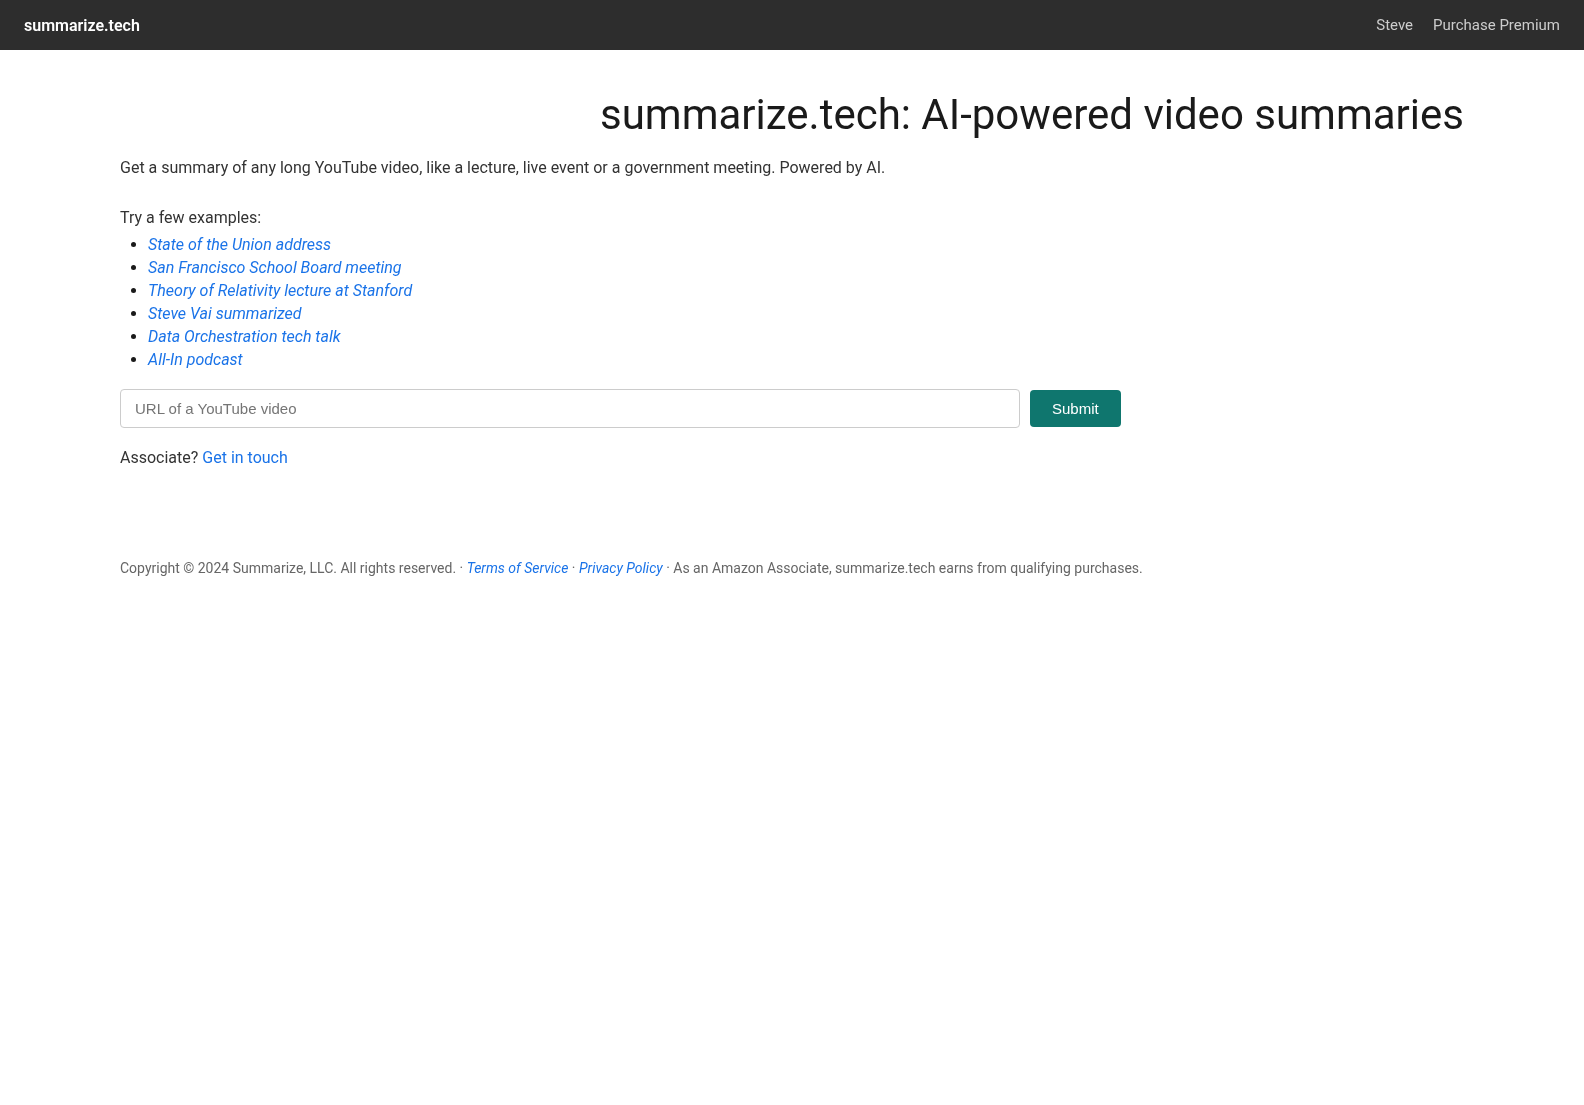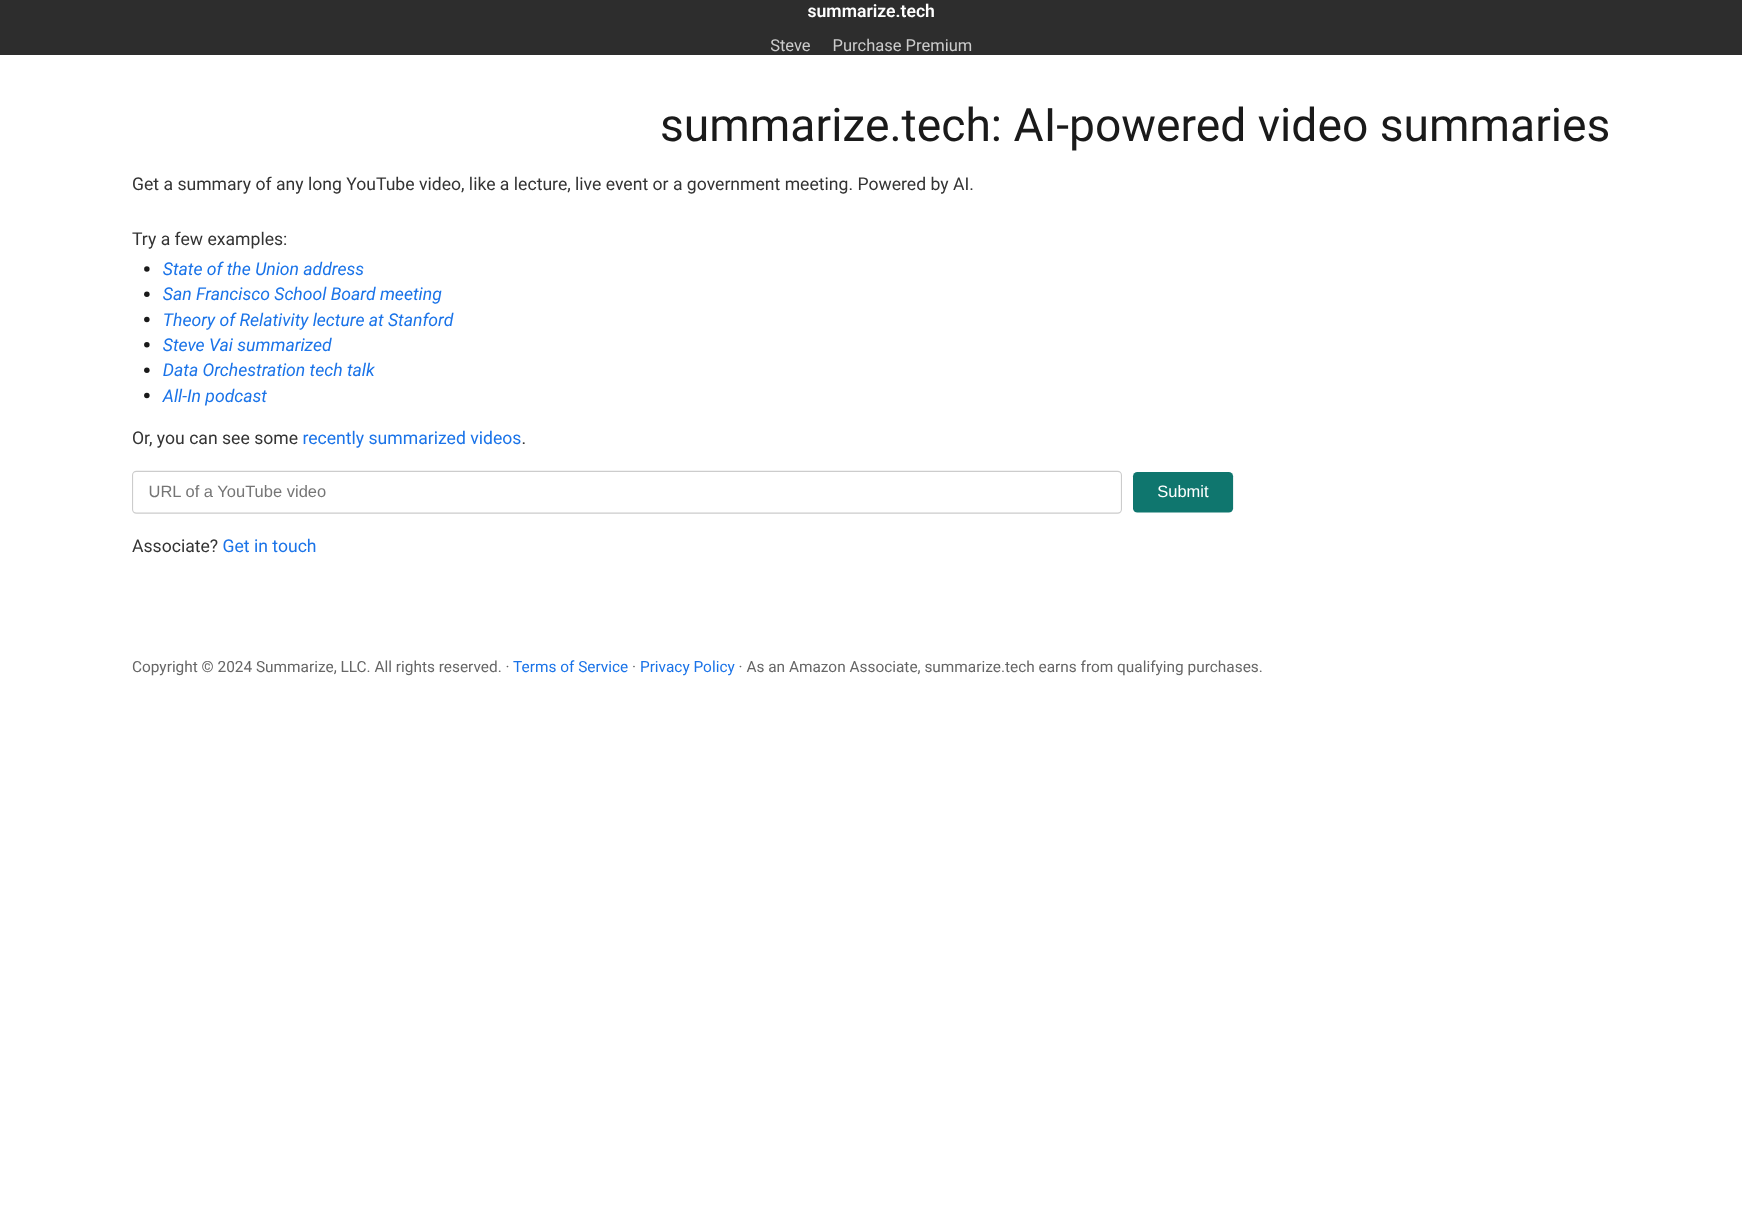--- a/index.html
+++ b/index.html
@@ -16,21 +16,20 @@
     }
 
     
     .navbar {
       background: #2d2d2d;
       display: flex;
       align-items: center;
       justify-content: space-between;
       padding: 0 24px;
       height: 50px;
-      flex-direction: column;
     }
 
     .navbar-brand {
       color: #fff;
       font-size: 16px;
       font-weight: 600;
       text-decoration: none;
     }
 
     .navbar-right {
@@ -156,20 +155,21 @@
 
     .footer-text {
       font-size: 14px;
       color: #666;
       line-height: 1.6;
     }
 
     .footer-text a {
       color: #1a73e8;
       text-decoration: none;
+      font-style: italic;
     }
   </style>
 </head>
 <body>
 
 <nav class="navbar">
   <a class="navbar-brand">summarize.tech</a>
   <div class="navbar-right">
     <a class="nav-link">Steve</a>
     <a class="btn-premium">Purchase Premium</a>
@@ -195,23 +195,20 @@
       <a>Steve Vai summarized</a>
     </li>
     <li>
       <a>Data Orchestration tech talk</a>
     </li>
     <li>
       <a>All-In podcast</a>
     </li>
   </ul>
 
-  <p class="recently-text">
-    <span>Or, you can see some </span><a>recently summarized videos</a><span>.</span>
-  </p>
 
   <div class="url-form">
     <input class="url-input" type="text" placeholder="URL of a YouTube video" style="">
     <button class="submit-btn">Submit</button>
   </div>
 
   <p class="questions-text">
     <span>Associate? </span><a>Get in touch</a>
   </p>
 </main>

